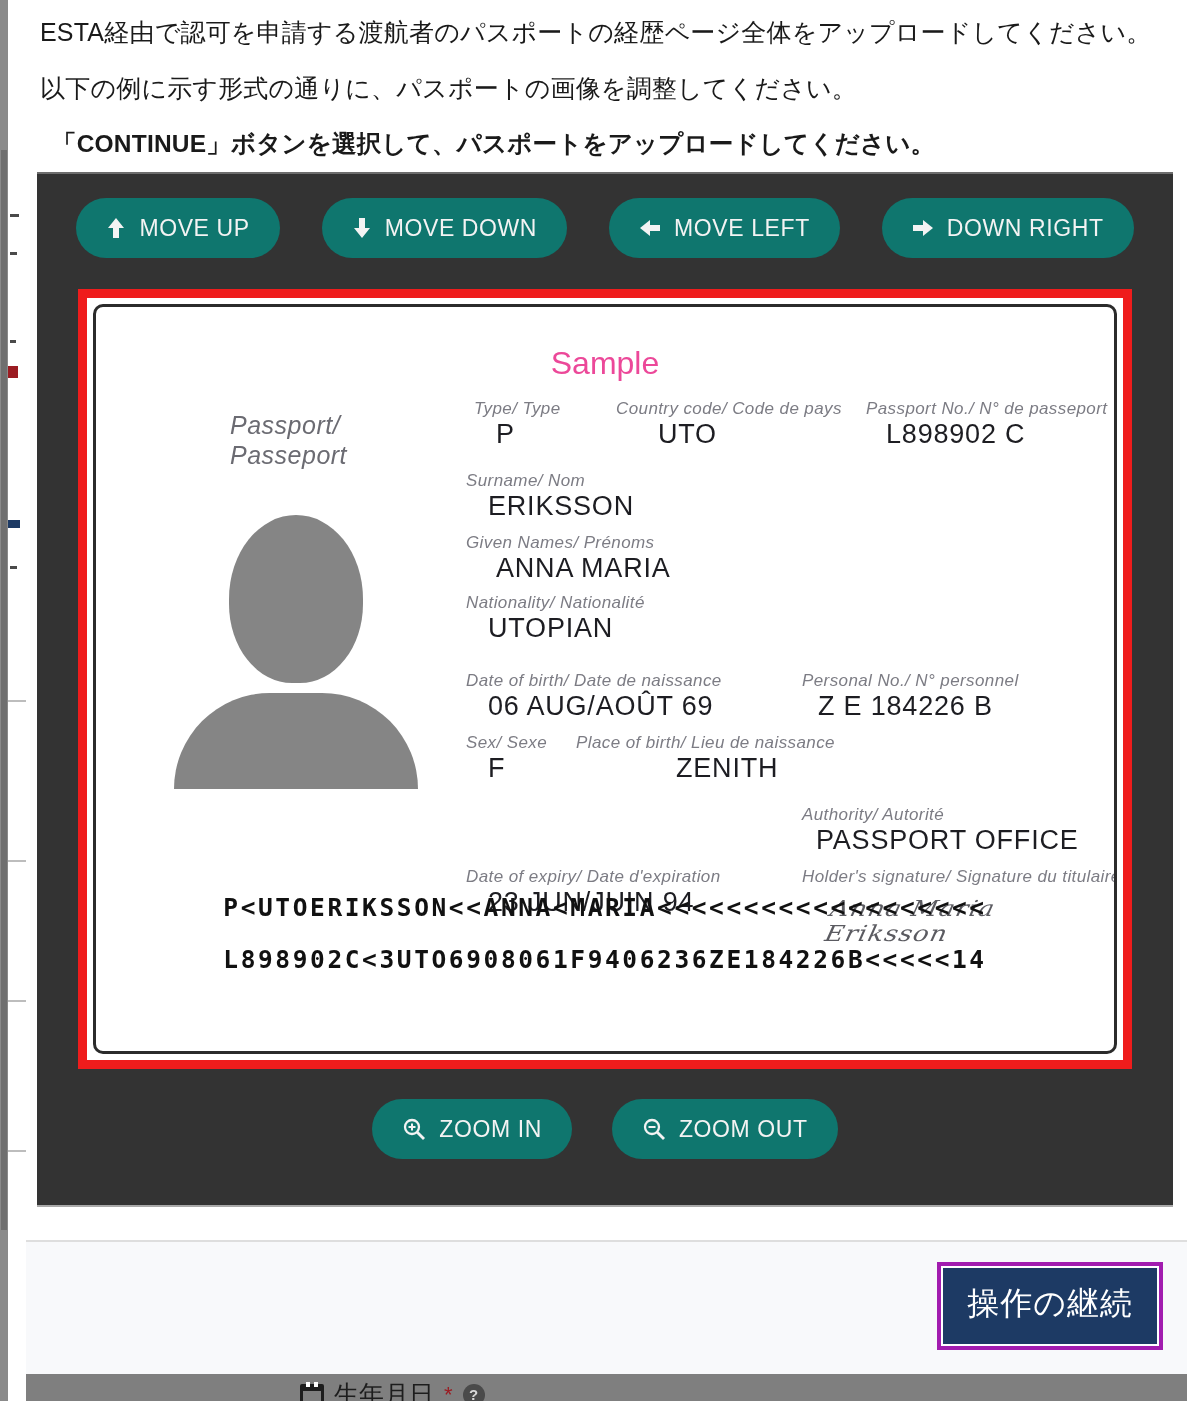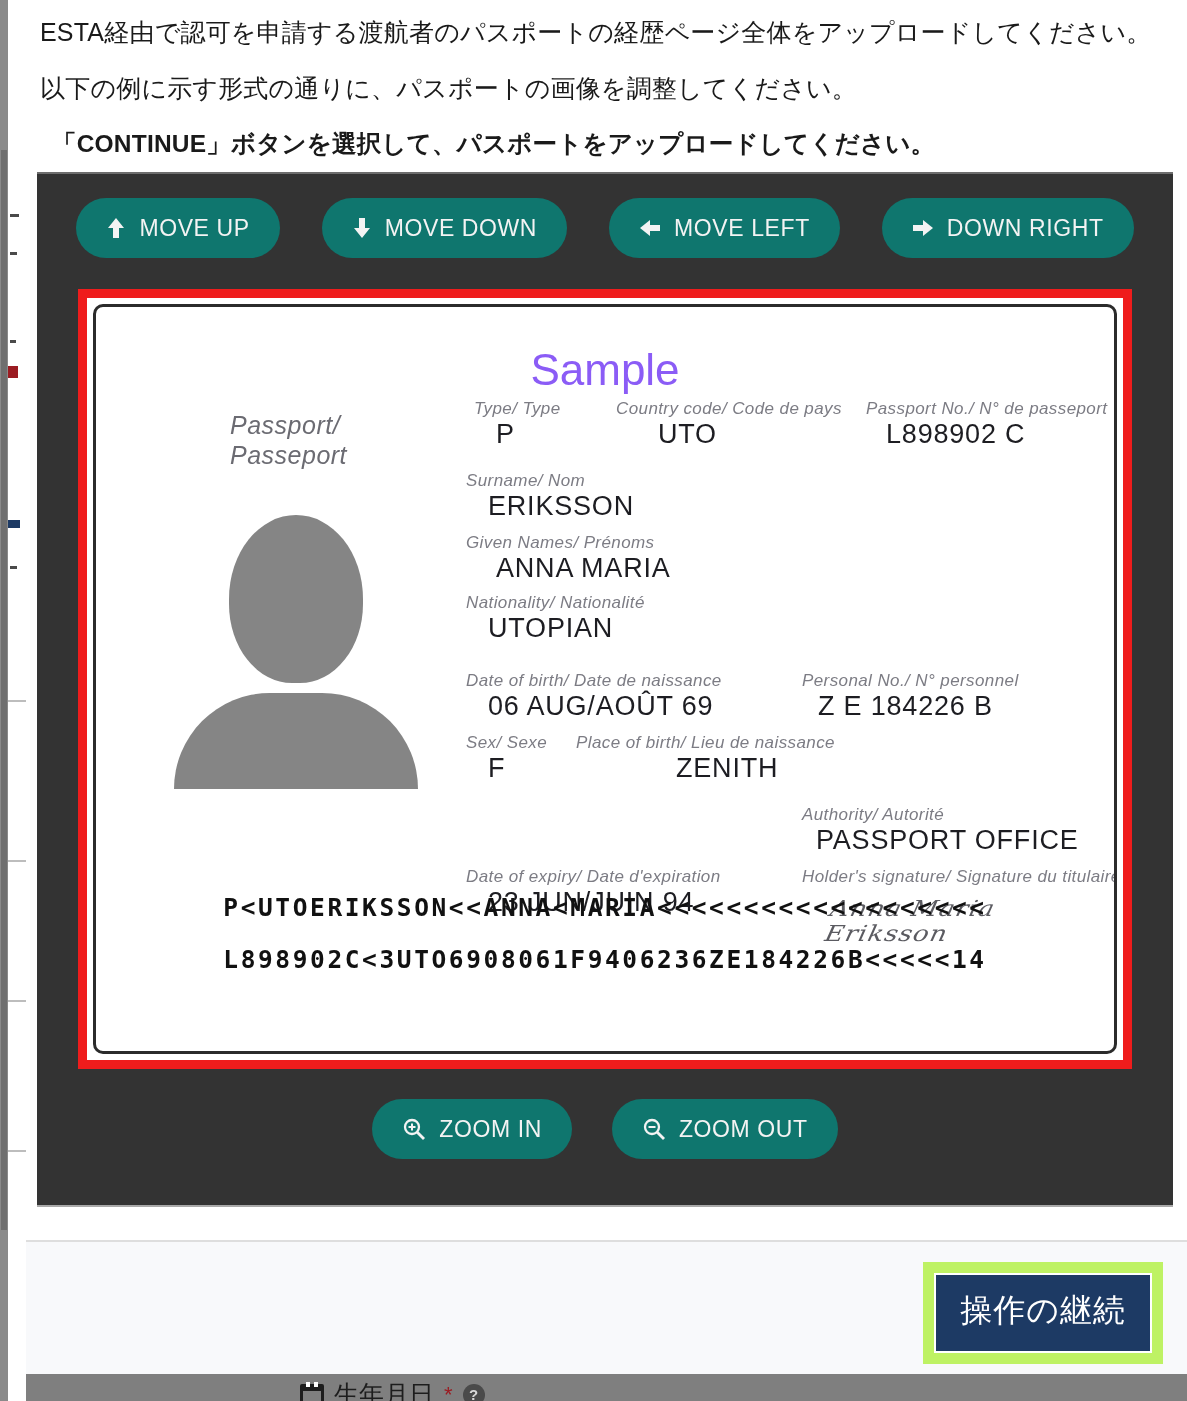--- a/index.html
+++ b/index.html
@@ -173,22 +173,22 @@
     border: 3px solid #2b2b2b;
     border-radius: 10px;
     overflow: hidden;
   }
 
   .pp-title {
     position: absolute;
     left: 0; right: 0;
     top: 38px;
     text-align: center;
-    font-size: 44px;
-    color: #8b5cf6;
+    font-size: 32px;
+    color: #ec4899;
     font-family: "Liberation Sans", sans-serif;
   }
 
   .pp-type-label {
     position: absolute;
     left: 134px;
     top: 104px;
     font-size: 25px;
     font-style: italic;
     color: #6b6b72;
@@ -280,22 +280,22 @@
     top: 1240px;
     width: 1161px;
     height: 134px;
     background: #f8f9fb;
     border-top: 2px solid #dedede;
   }
   .continue-hl {
     position: absolute;
     right: 24px;
     top: 20px;
-    background: #bef264;
-    padding: 11px;
+    background: #a21caf;
+    padding: 4px;
   }
   .continue-btn {
     background: #1d3a64;
     border: 2px solid #ffffff;
     color: #ffffff;
     font-size: 32px;
     padding: 14px 24px 18px 24px;
     cursor: pointer;
     display: block;
     letter-spacing: 1px;

